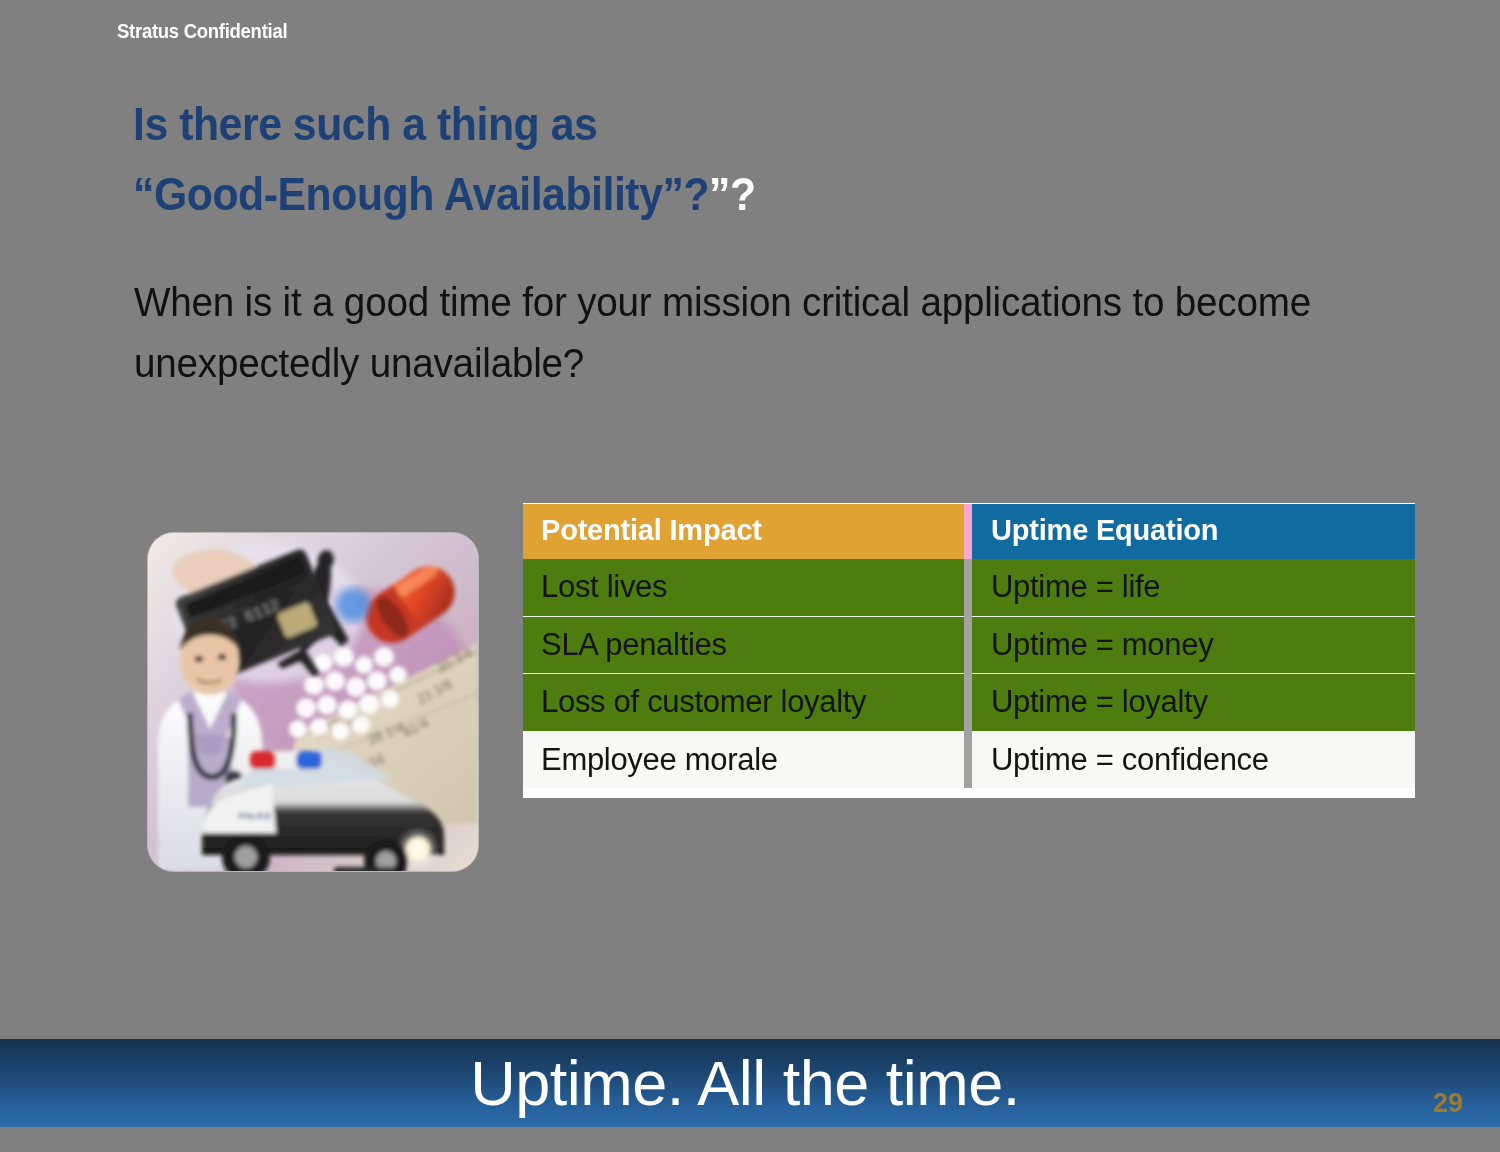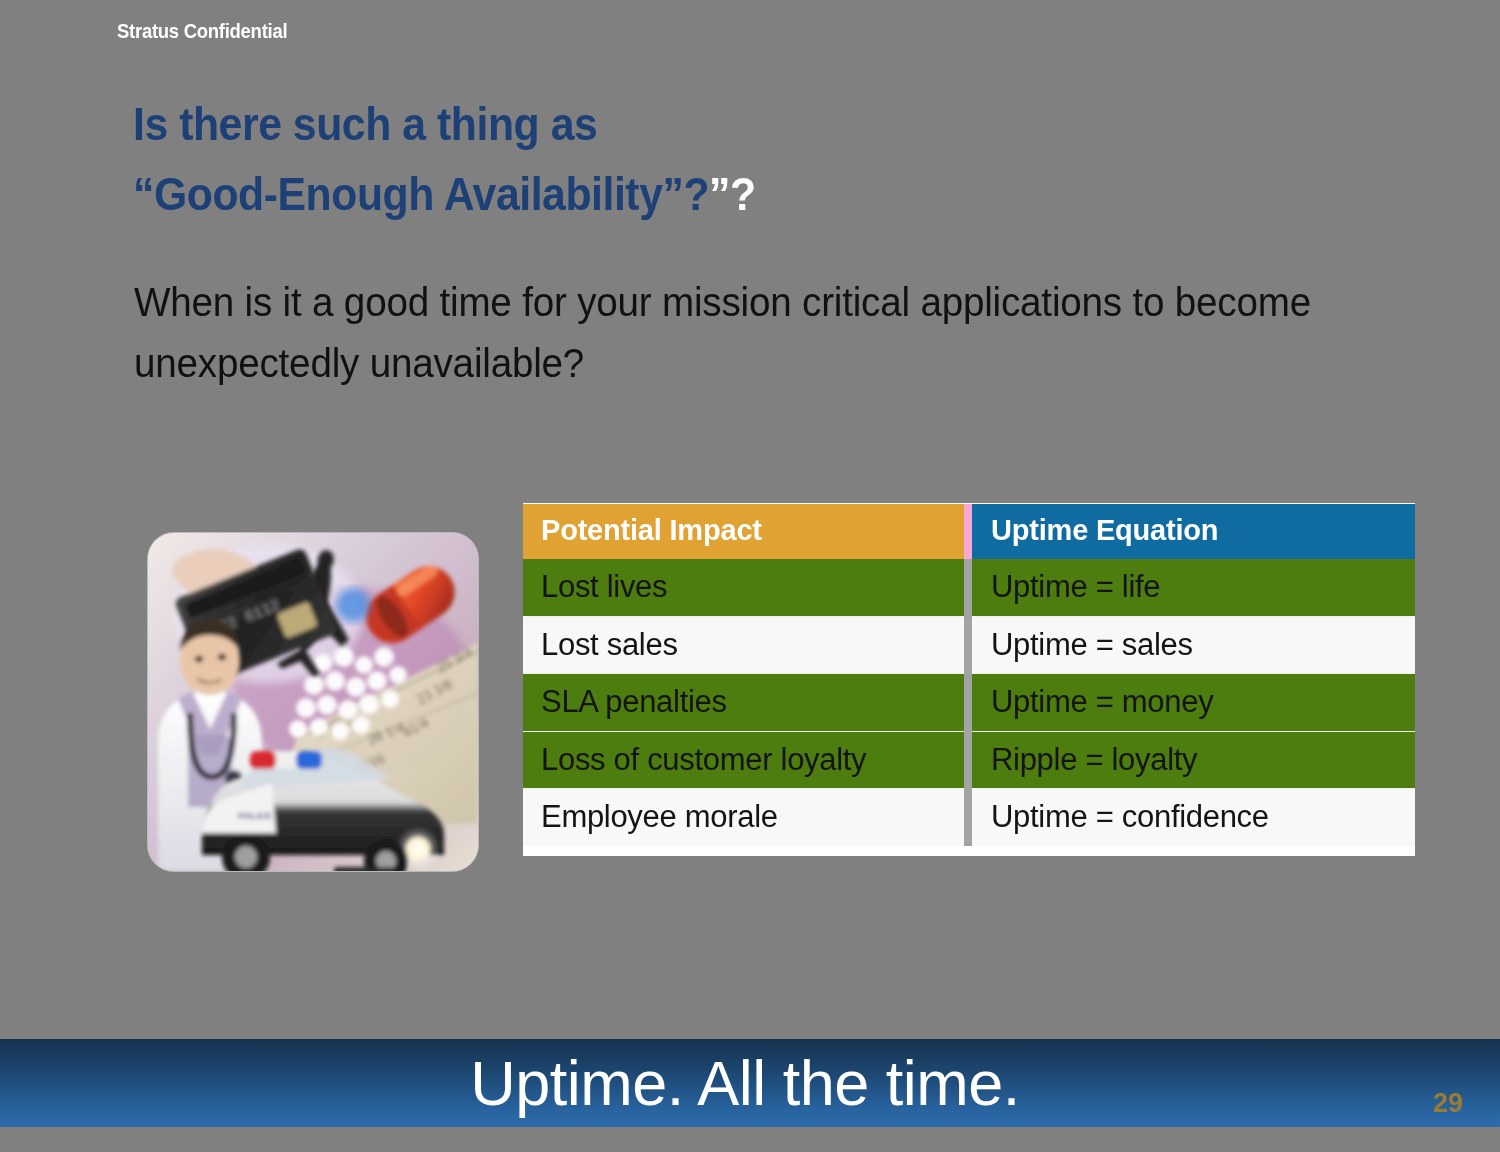--- a/index.html
+++ b/index.html
@@ -351,31 +351,27 @@
       <tr>
         <th class="head-impact">Potential Impact</th>
         <th class="head-uptime">Uptime Equation</th>
       </tr>
     </thead>
     <tbody>
       <tr>
         <td class="col-impact">Lost lives</td>
         <td class="col-eq">Uptime = life</td>
       </tr>
-      <tr class="alt">
-        <td class="col-impact">Lost sales</td>
-        <td class="col-eq">Uptime = sales</td>
-      </tr>
       <tr>
         <td class="col-impact">SLA penalties</td>
         <td class="col-eq">Uptime = money</td>
       </tr>
       <tr>
         <td class="col-impact">Loss of customer loyalty</td>
-        <td class="col-eq">Ripple = loyalty</td>
+        <td class="col-eq">Uptime = loyalty</td>
       </tr>
       <tr class="alt">
         <td class="col-impact">Employee morale</td>
         <td class="col-eq">Uptime = confidence</td>
       </tr>
     </tbody>
   </table>
 </div>
 
 <div class="footer-bar">

